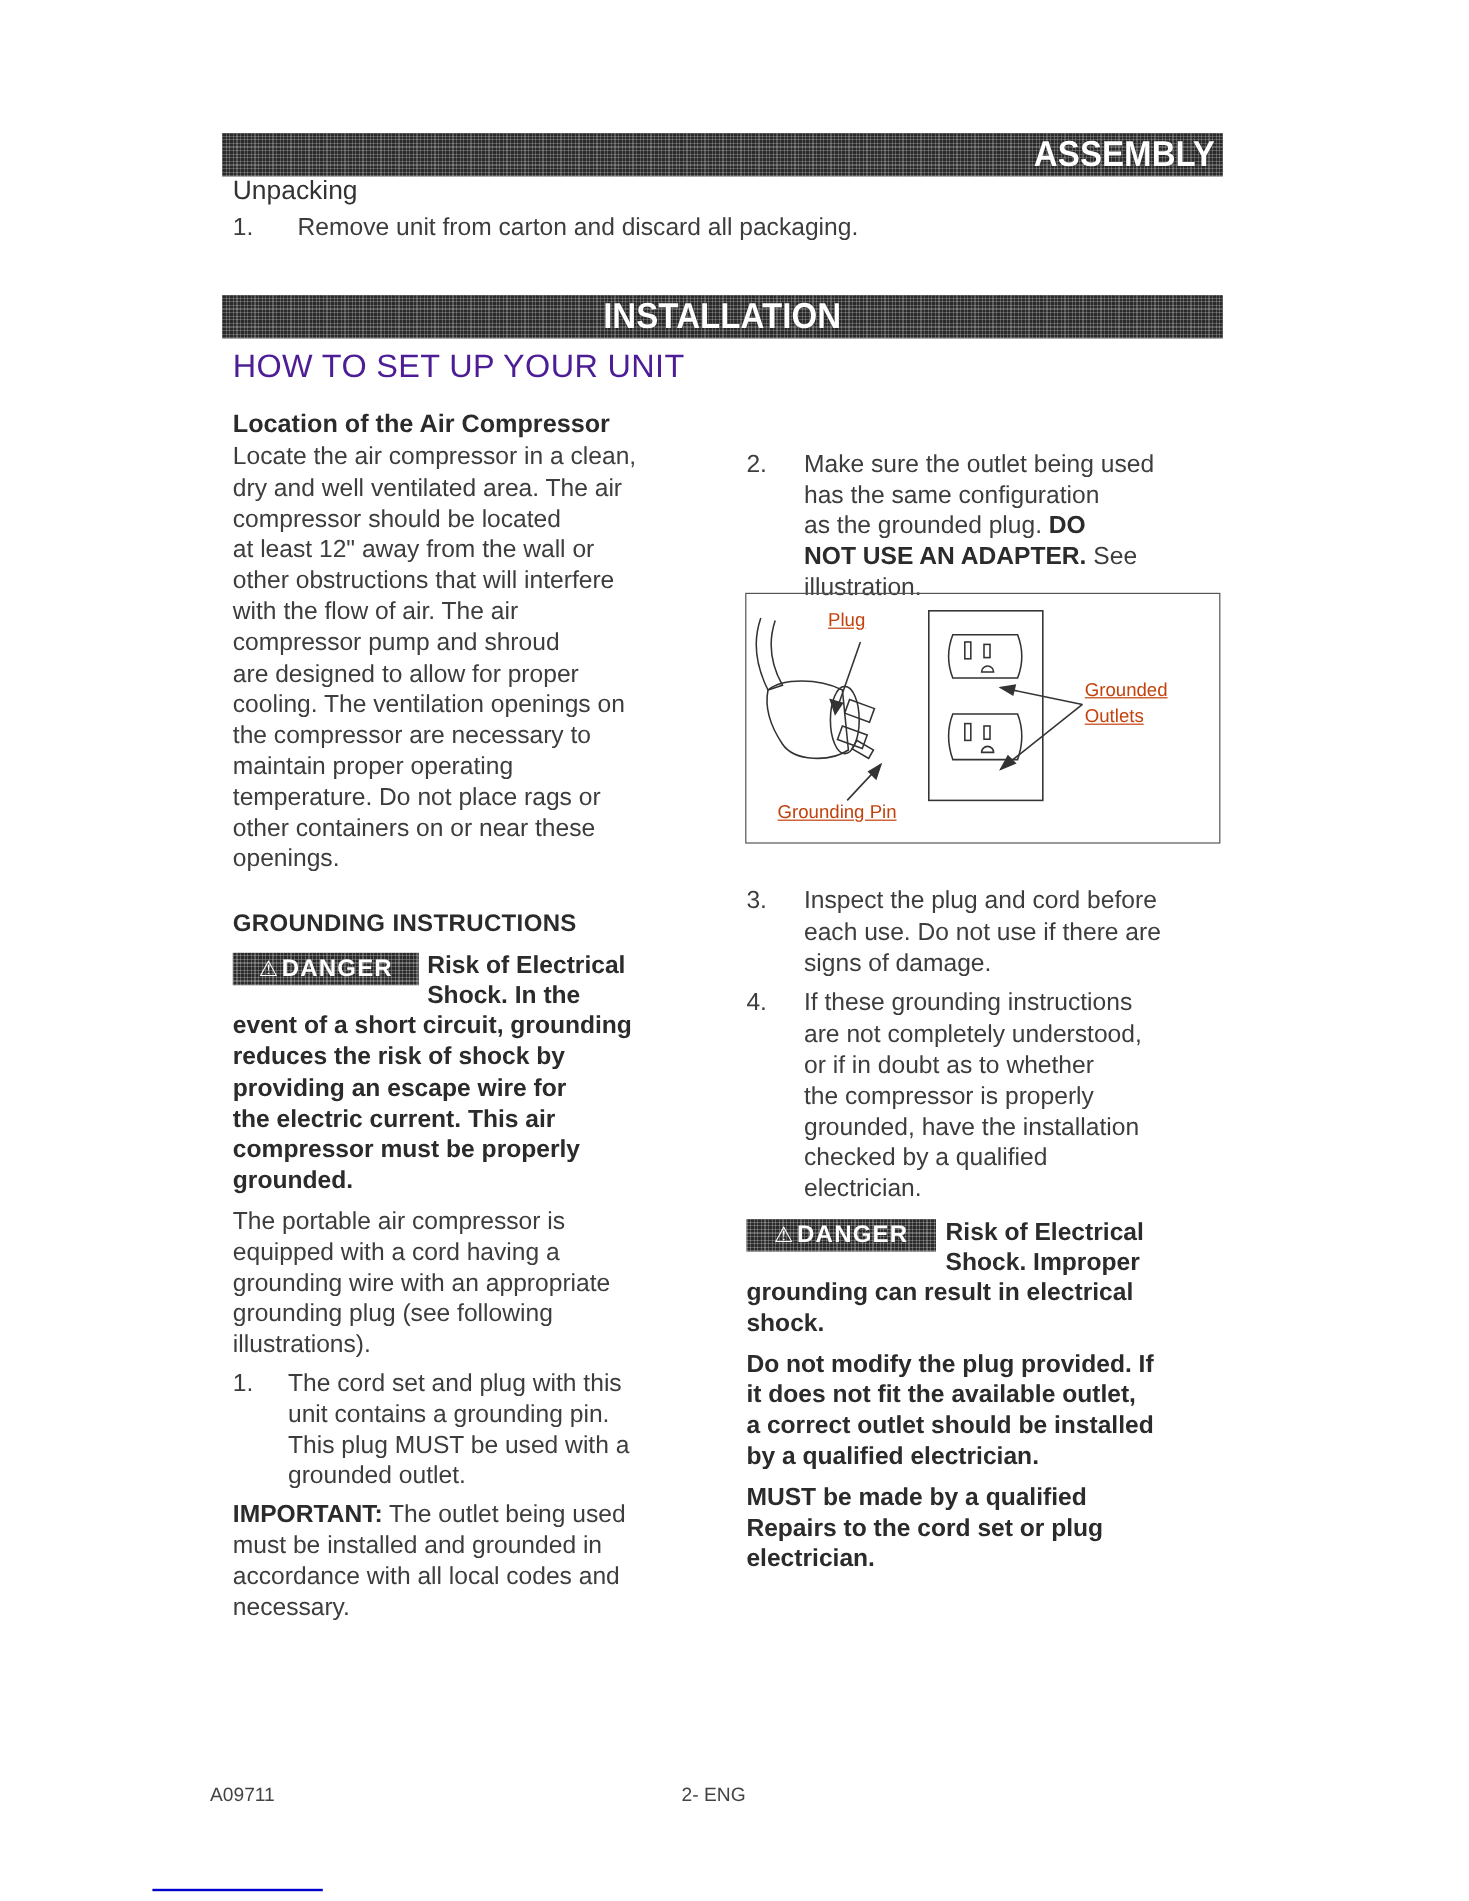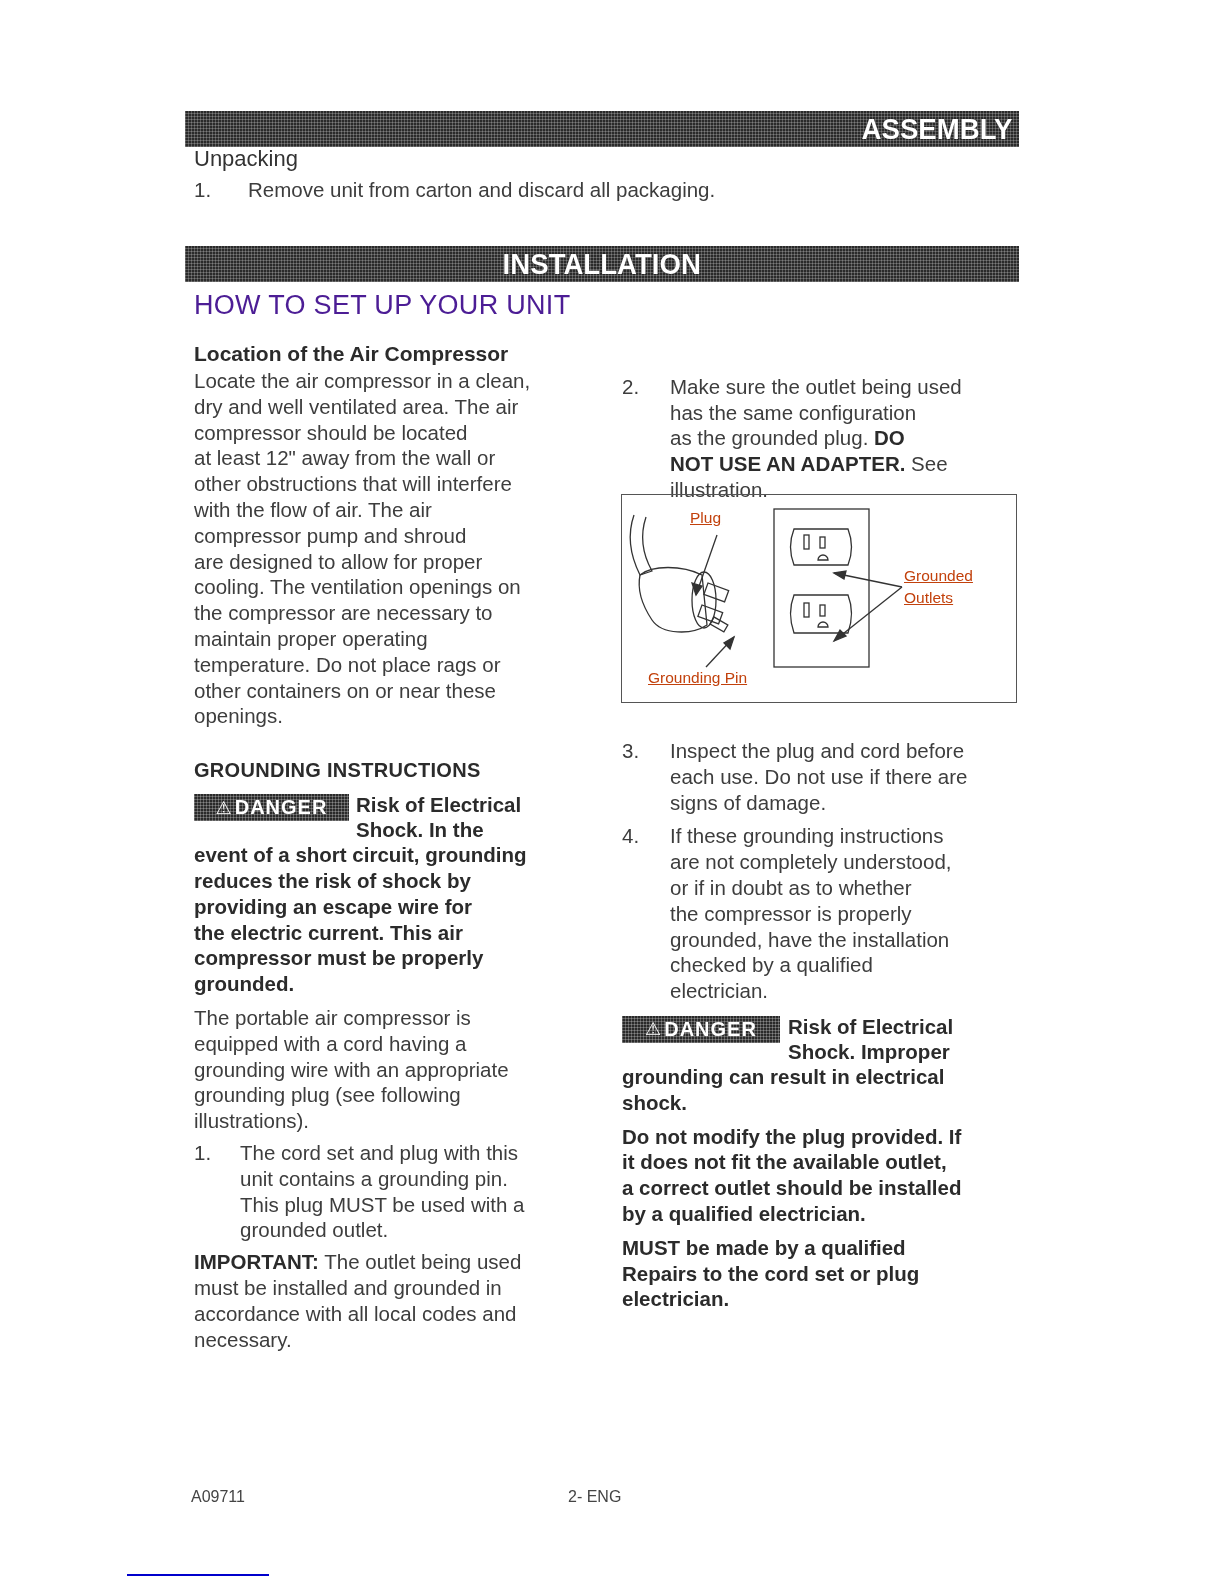--- a/index.html
+++ b/index.html
@@ -210,15 +210,15 @@
     <span class="line">a correct outlet should be installed</span>
     <span class="line">by a qualified electrician.</span>
   </p>
   <p class="p b" style="margin-top:8px;">
     <span class="line">MUST be made by a qualified</span>
     <span class="line">Repairs to the cord set or plug</span>
     <span class="line">electrician.</span>
   </p>
 </div>
 
-<div class="footer" style="left:175px;margin-left:16px;">A09711</div>
+<div class="footer" style="left:175px;">A09711</div>
 <div class="footer" style="left:568px;">2- ENG</div>
 <div class="blue-line"></div>
 
 </body></html>

